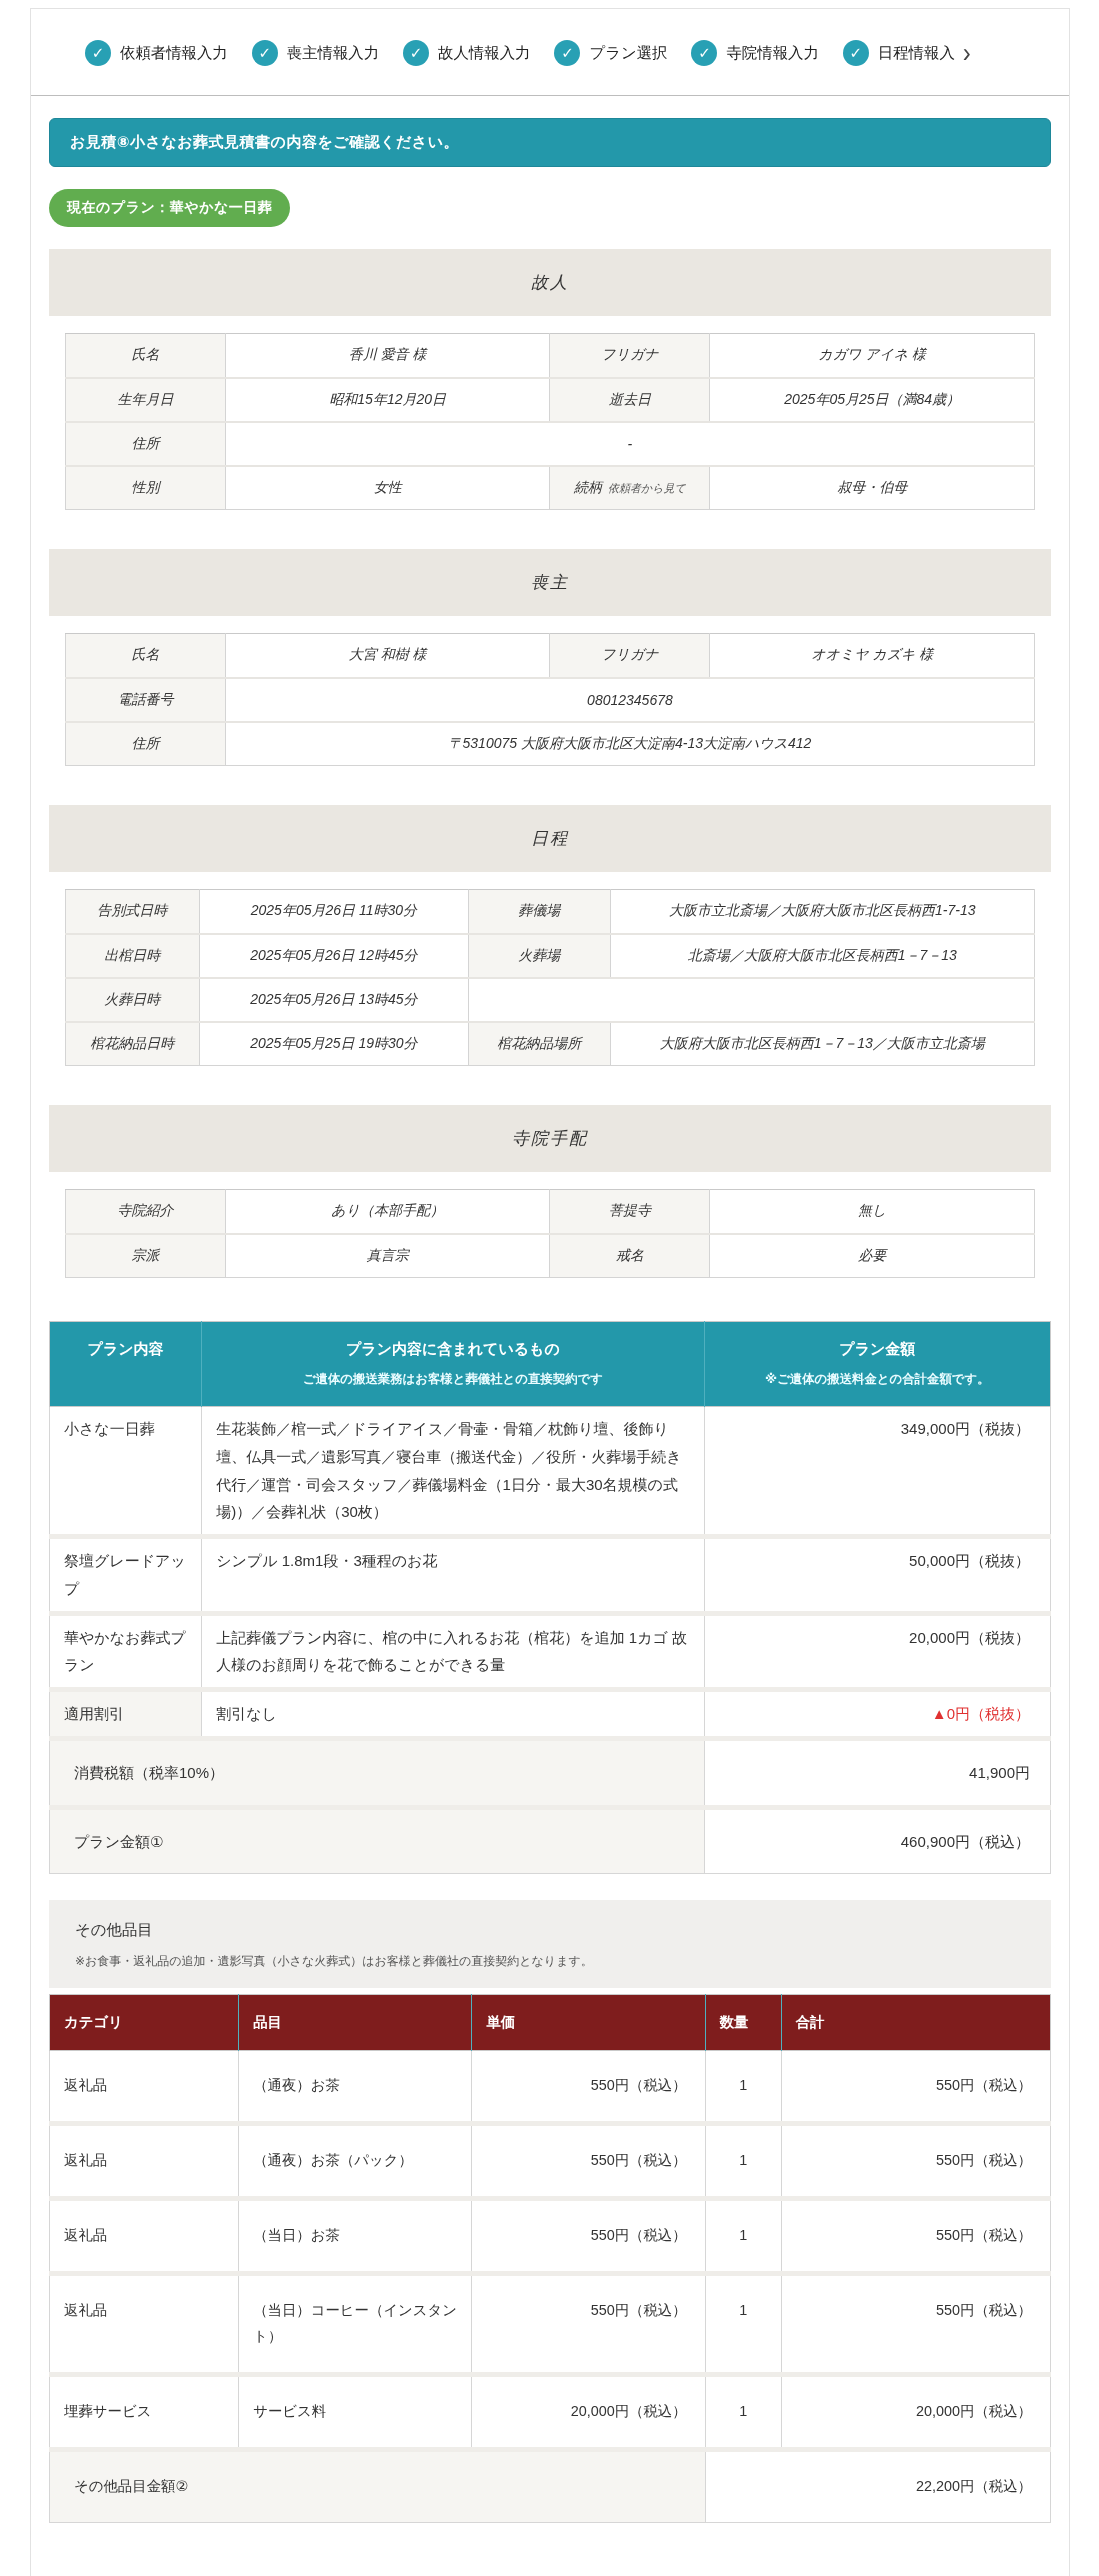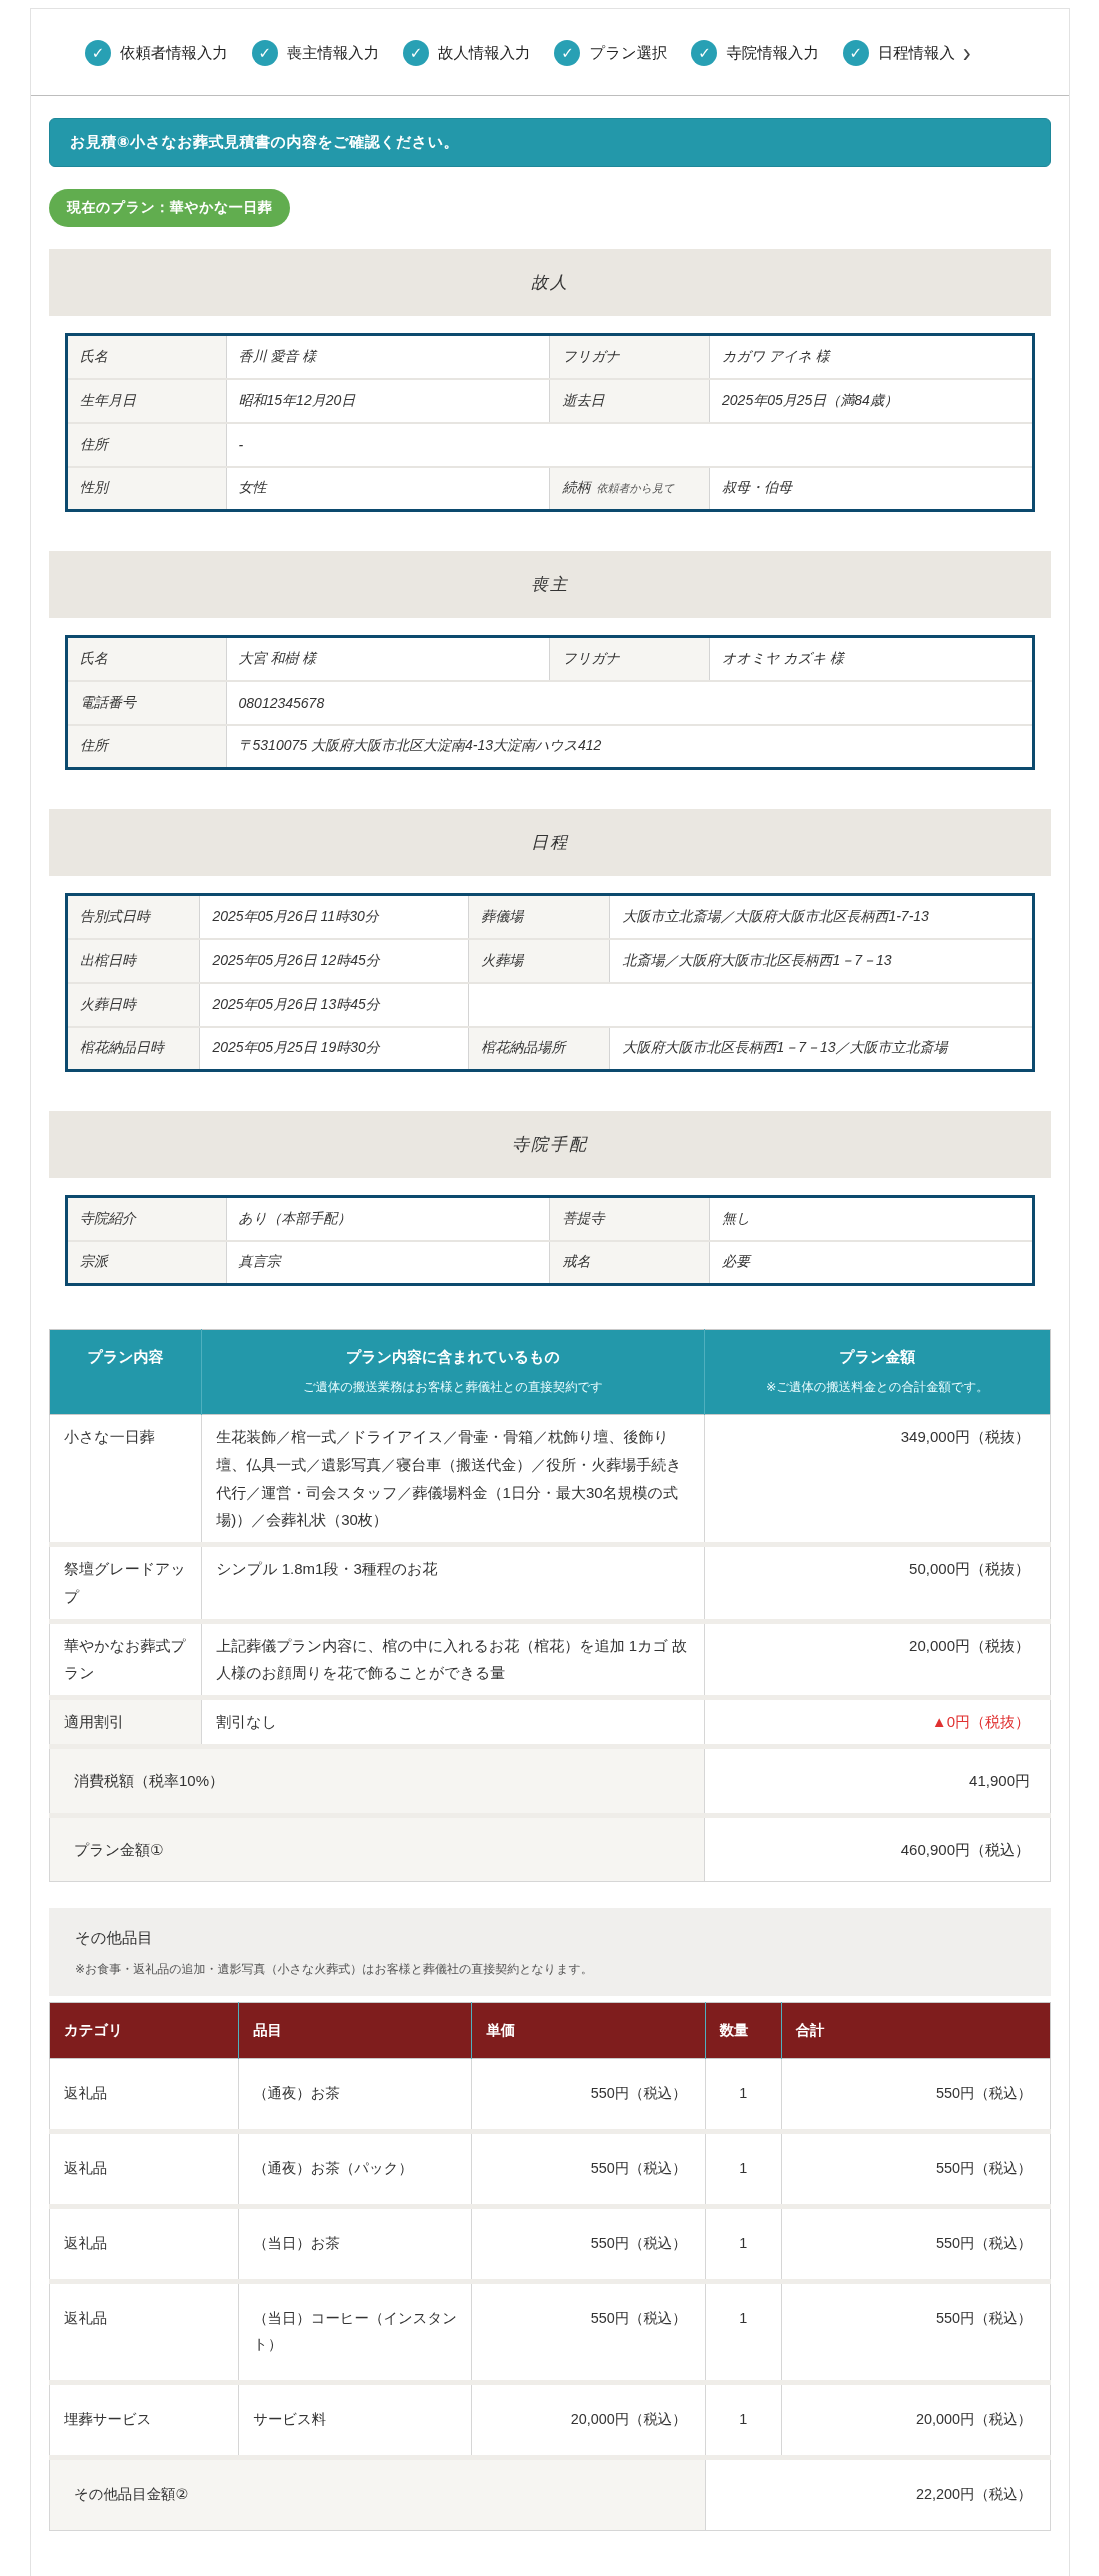--- a/index.html
+++ b/index.html
@@ -70,21 +70,21 @@
   .info-section { margin-top: 22px; font-style: italic; }
   .section-band {
     background: #eae7e1;
     text-align: center;
     font-size: 17px;
     color: #333;
     padding: 22px 0;
     letter-spacing: 2px;
   }
   .section-body { padding: 17px 16px; background: #fff; }
-  table.kv { width: 100%; border-collapse: collapse; border: 3px solid #0c4a6e; font-size: 14px; }
+  table.kv { width: 100%; border-collapse: collapse; border: 1px solid #0c4a6e; font-size: 14px; text-align: center; }
   table.kv td {
     border: 1px solid #d4d4d4;
     border-top: 2px solid #e7e5e1;
     padding: 11px 12px;
     vertical-align: middle;
     height: 44px;
     background: #fff;
   }
   table.kv tr:first-child td { border-top: 1px solid #c9c9c9; }
   table.kv td.lbl { background: #f6f5f2; }
@@ -97,21 +97,21 @@
   .lbl-sub { font-size: 11px; color: #555; margin-left: 2px; }
 
   
   table.plan { width: 100%; border-collapse: collapse; margin-top: 26px; font-size: 15px; border: 1px solid #c9c9c9; }
   table.plan th {
     background: #2398aa; color: #fff; text-align: center;
     font-size: 15px; font-weight: bold;
     padding: 18px 14px; vertical-align: top;
     border-right: 1px solid #4fb0bf;
   }
-  table.plan th .th-sub { display: block; font-size: 12.4px; font-weight: normal; margin-top: 12px; color: #eafcff; }
+  table.plan th .th-sub { display: block; font-size: 12.4px; font-weight: bold; margin-top: 12px; color: #eafcff; }
   table.plan td {
     border: 1px solid #d6d6d6;
     border-top: 5px solid #efede9;
     padding: 8px 14px;
     vertical-align: top;
     line-height: 1.85;
     background: #fff;
   }
   table.plan tr.first-row td { border-top: 1px solid #c9c9c9; }
   table.plan col.pc1 { width: 15.2%; }

